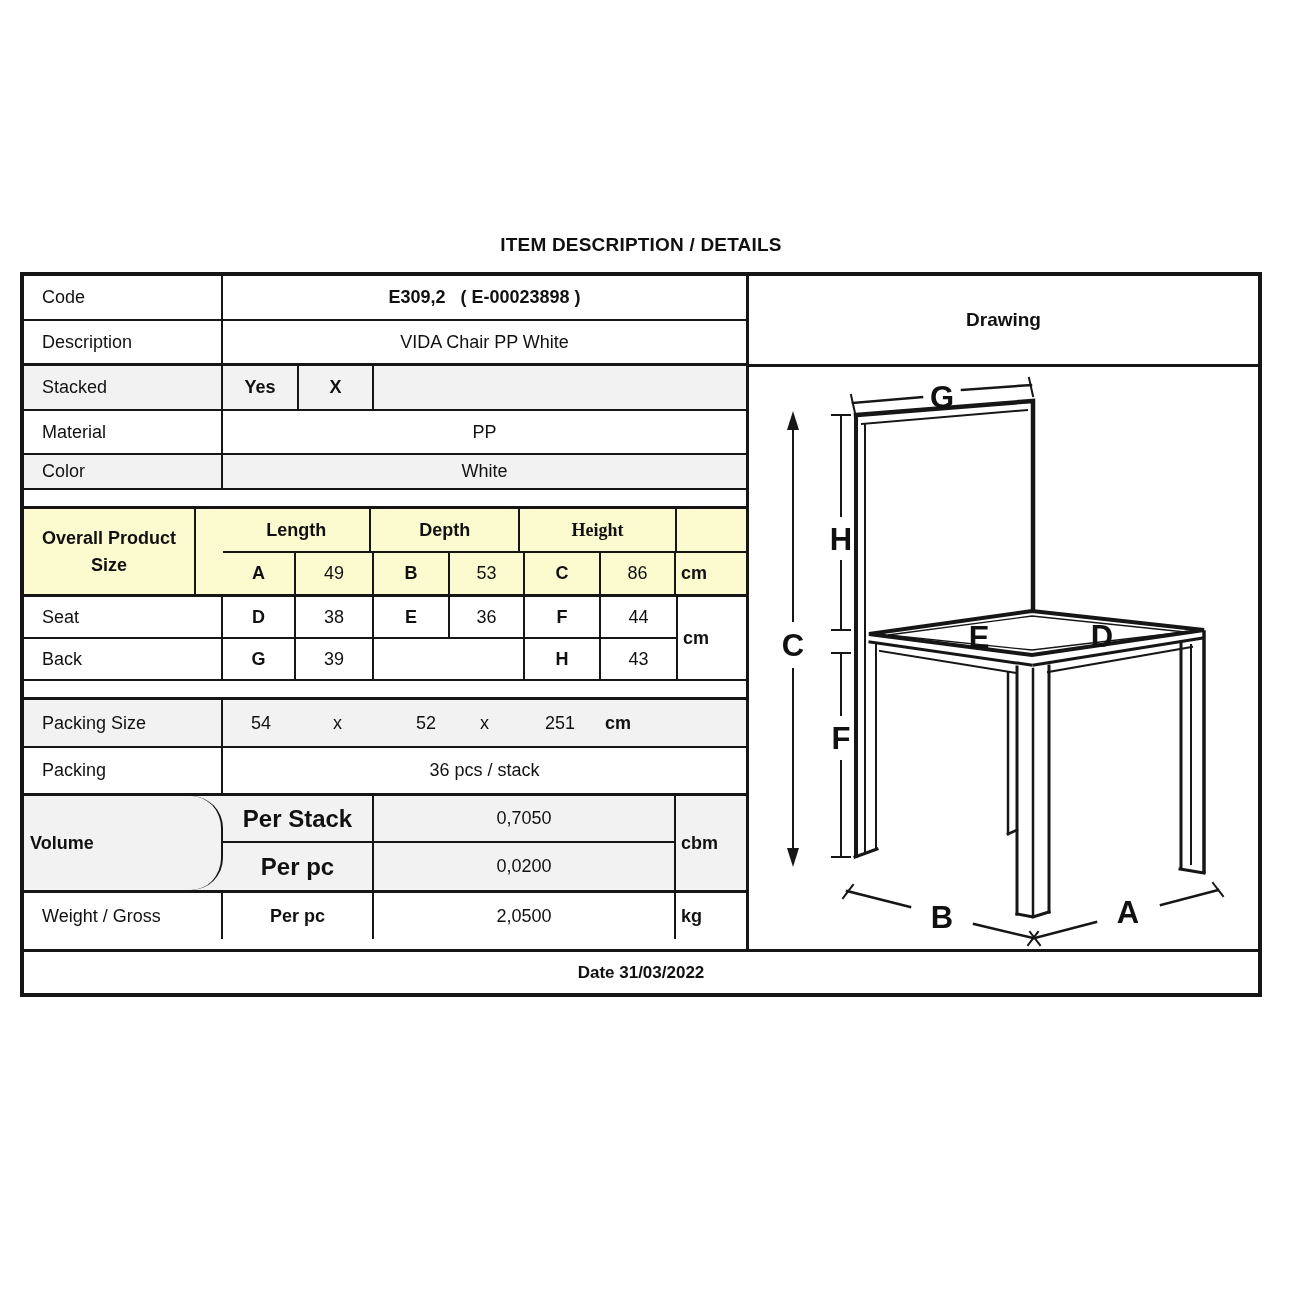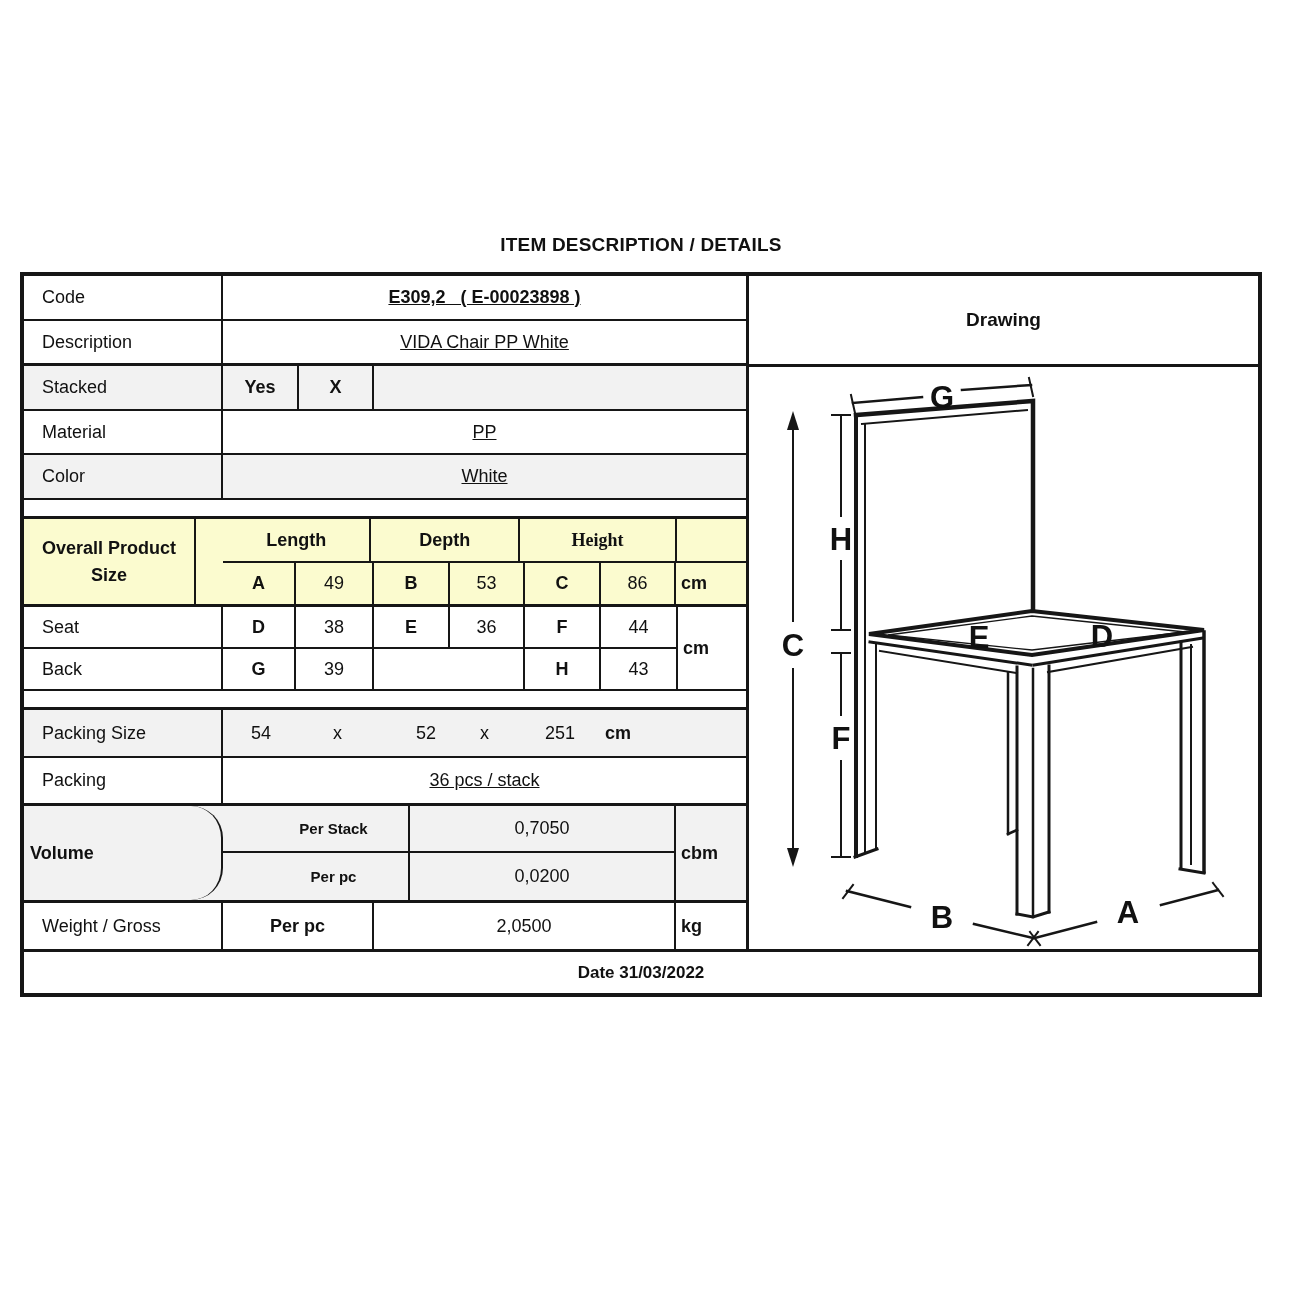--- a/index.html
+++ b/index.html
@@ -23,26 +23,26 @@
   .cell { display:flex; align-items:center; justify-content:center; font-size:18px; overflow:hidden; }
   .lbl { justify-content:flex-start; padding-left:18px; font-weight:normal; }
   .bR { border-right:2px solid #161616; }
   .bold { font-weight:bold; }
   .pre { white-space:pre; }
 
   .row-code { height:45px; border-bottom:2px solid #161616; }
   .row-desc { height:45px; border-bottom:3px solid #161616; }
   .row-stacked { height:45px; border-bottom:2px solid #161616; background:#F2F2F2; }
   .row-material { height:44px; border-bottom:2px solid #161616; }
-  .row-color { height:45px; border-bottom:2px solid #161616; background:#F2F2F2; }
+  .row-color { height:35px; border-bottom:2px solid #161616; background:#F2F2F2; }
   .row-gap1 { height:19px; border-bottom:3px solid #161616; }
   .row-gap2 { height:19px; border-bottom:3px solid #161616; }
 
   .w-label { width:199px; }
-  .flex1 { flex:1;text-decoration:underline; }
+  .flex1 { flex:1; }
 
   
   .size-table { height:88px; border-bottom:3px solid #161616; background:#FBFBCF; display:flex;gap:27px; }
   .size-label { width:199px; height:85px; border-right:2px solid #161616; display:flex; align-items:center; justify-content:center;
                 text-align:center; font-weight:bold; font-size:18px; padding:0 14px; line-height:1.45; }
   .size-cols { width:523px; display:flex; flex-direction:column; }
   .size-h1 { height:44px; border-bottom:2px solid #161616; display:flex; }
   .size-h2 { height:41px; display:flex; }
 
   
@@ -58,21 +58,21 @@
   .row-packing { height:48px; border-bottom:3px solid #161616; }
   .ps-vals { flex:1; display:flex; align-items:center; font-size:18px; }
   .ps-vals span { display:inline-block; }
 
   
   .vol-section { height:97px; border-bottom:3px solid #161616; background:#F2F2F2; display:flex; }
   .vol-label { width:199px; border-right:2px solid #161616; display:flex; align-items:center; padding-left:6px; font-weight:bold; font-size:18px;border-radius:32px; }
   .vol-mid { width:453px; border-right:2px solid #161616; display:flex; flex-direction:column; }
   .vol-r1 { height:47px; border-bottom:2px solid #161616; display:flex; }
   .vol-r2 { height:47px; display:flex; }
-  .vol-sub { width:151px; border-right:2px solid #161616; display:flex; align-items:center; justify-content:center; font-weight:bold; font-size:15px;margin-left:36px; }
+  .vol-sub { width:151px; border-right:2px solid #161616; display:flex; align-items:center; justify-content:center; font-weight:bold; font-size:24px; }
   .vol-val { flex:1; display:flex; align-items:center; justify-content:center; font-size:18px; }
   .unit-cell { flex:1; display:flex; align-items:center; padding-left:5px; font-weight:bold; font-size:18px; }
 
   
   .row-weight { height:46px; }
   .wt-sub { width:151px; border-right:2px solid #161616; display:flex; align-items:center; justify-content:center; font-weight:bold; font-size:18px; }
   .wt-val { width:302px; border-right:2px solid #161616; display:flex; align-items:center; justify-content:center; font-size:18px; }
 
   
   .date-row { height:44px; border-top:3px solid #161616; display:flex; align-items:center; justify-content:center;

